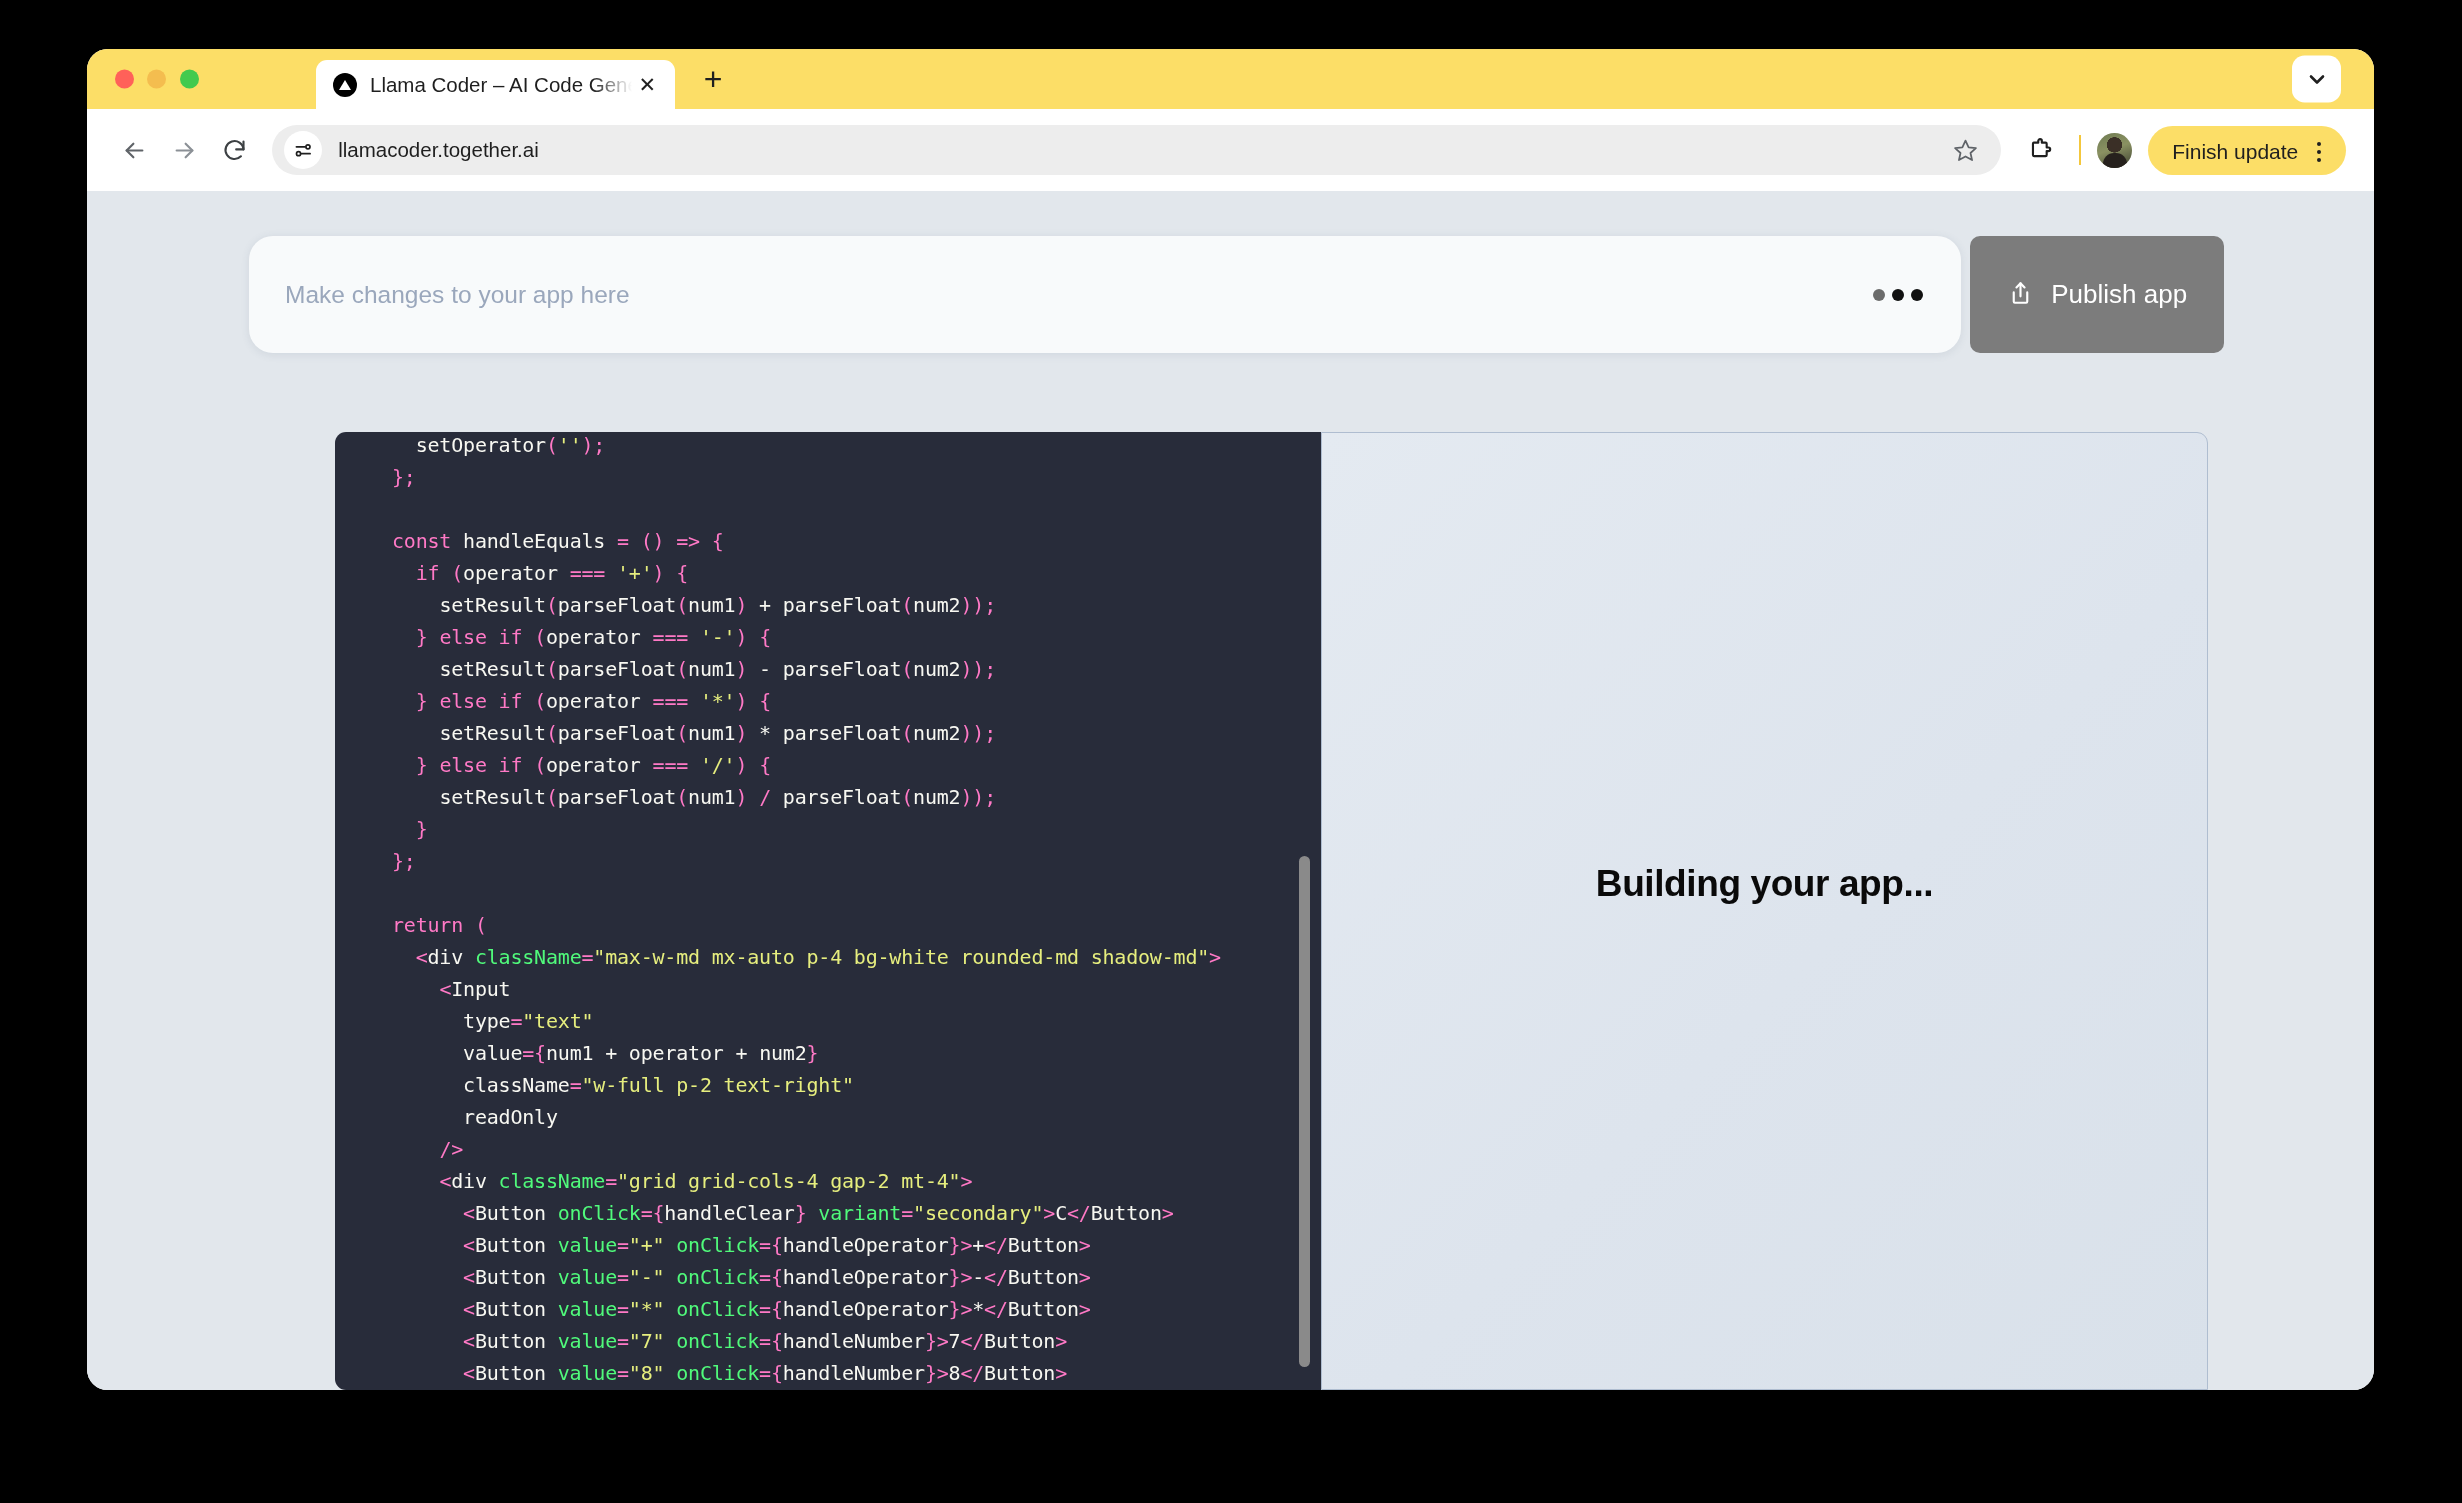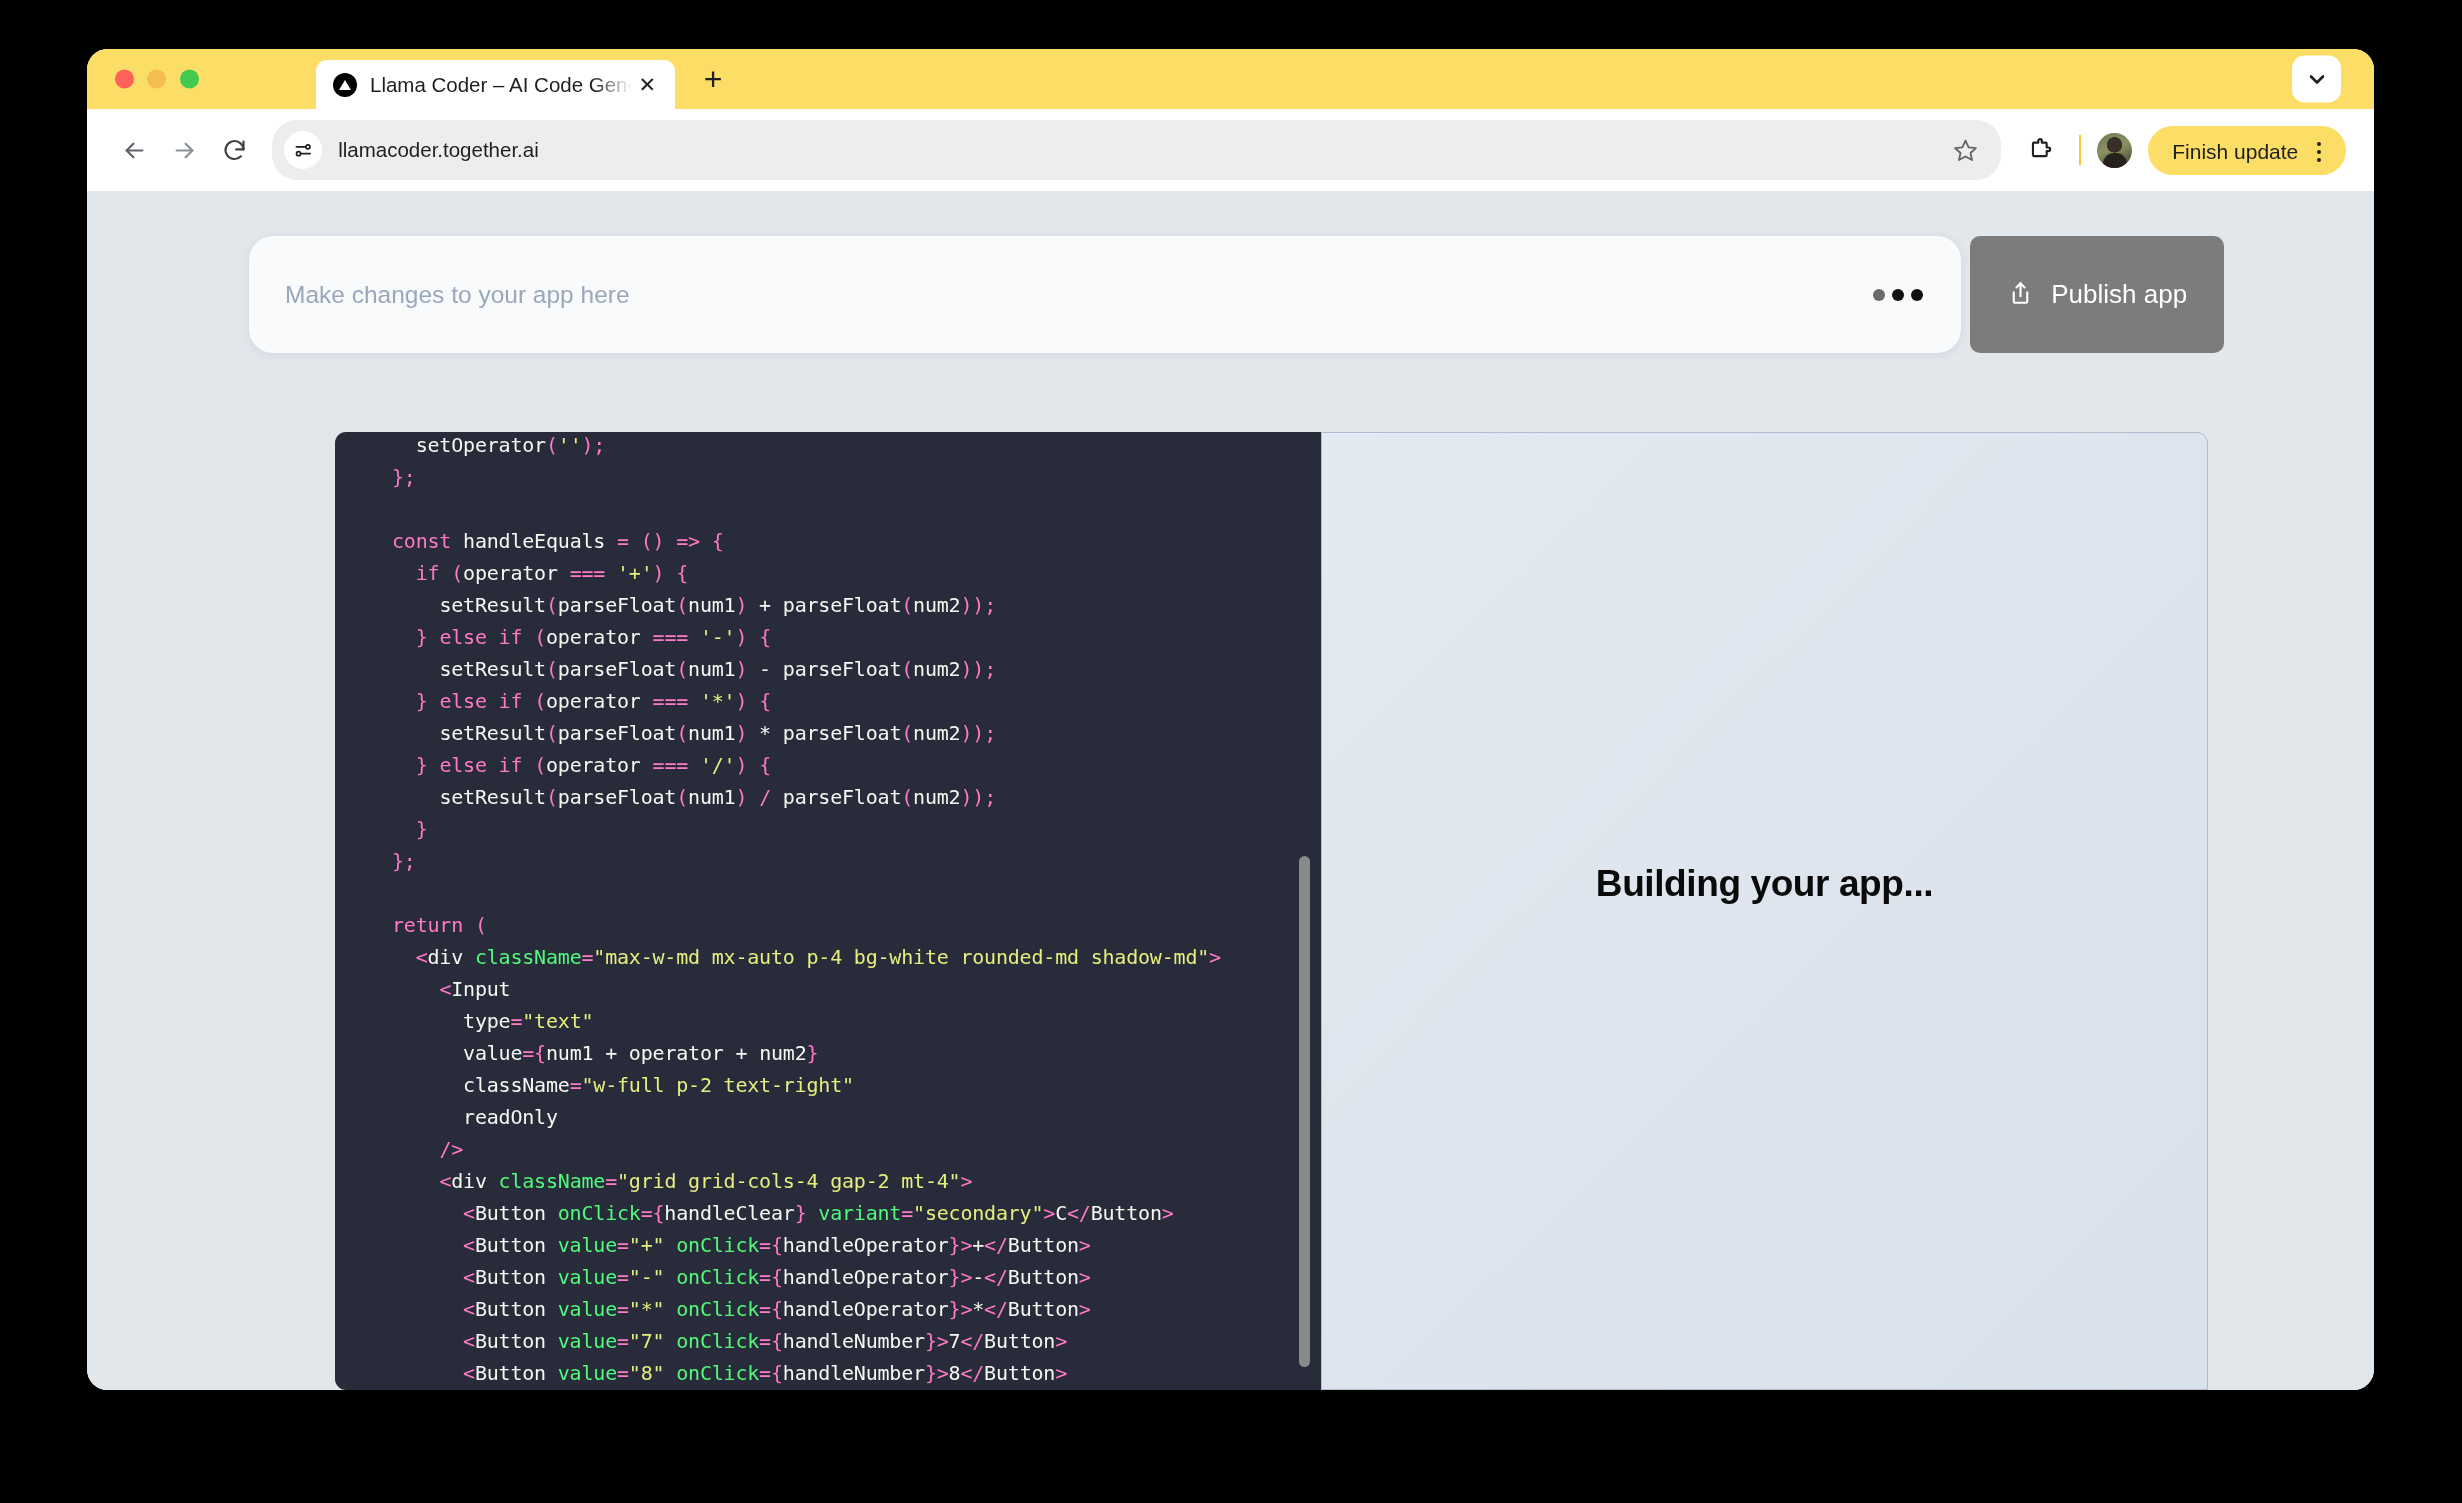--- a/index.html
+++ b/index.html
@@ -95,21 +95,21 @@
     display:flex; align-items:center;
     padding:0 28px 0 22px;
   }
   .navbtn{
     width:50px; height:50px;
     display:flex; align-items:center; justify-content:center;
     flex:0 0 auto;
   }
   #omnibox{
     flex:1 1 auto;
-    height:60px;
+    height:50px;
     margin:0 17.4px 0 12.6px;
     background:#EDEDED;
     border-radius:25px;
     display:flex; align-items:center;
     padding:0 22px 0 12.6px;
     position:relative;
   }
   #site-info{
     width:38px; height:38px; border-radius:50%;
     background:#fff;

